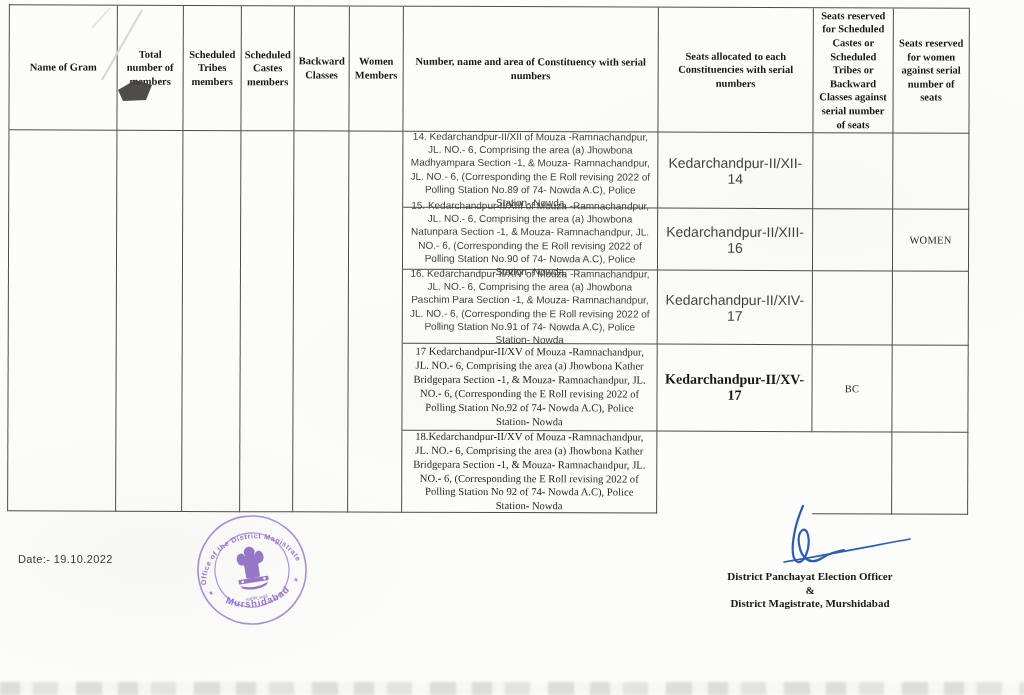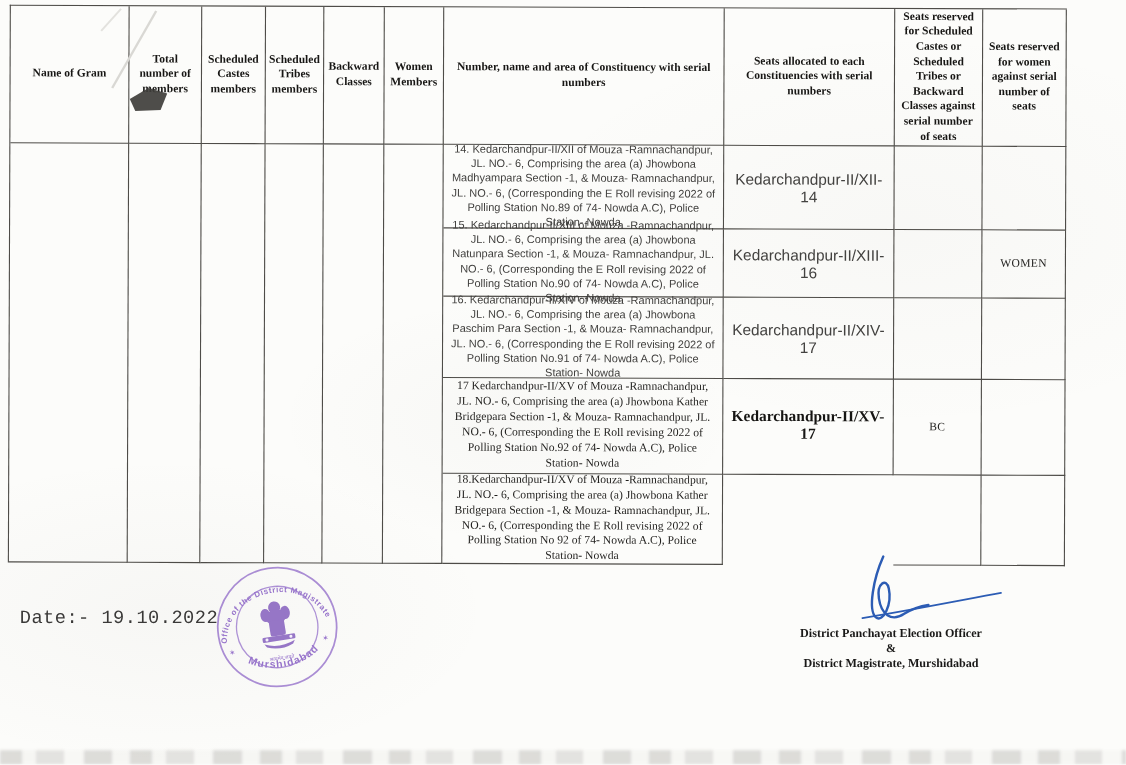--- a/index.html
+++ b/index.html
@@ -51,22 +51,22 @@
   }
   .sans{font-family:"Liberation Sans", sans-serif;color:#3f3e3c;}
   .serif{font-family:"Liberation Serif", serif;color:#201f1d;font-size:10.6px;text-align:center;}
   .seat{font-size:14px;}
   .seat.sans{color:#434240;}
   .strong{font-weight:bold;color:#161513;}
   .resv,.resw{font-size:10.5px;letter-spacing:.3px;}
   
   .date-line{
     position:absolute;left:18px;top:553px;
-    font-family:Liberation Mono, monospace;
-    font-size:17px;color:#3a3938;letter-spacing:.4px;
+    font-family:Liberation Sans, sans-serif;
+    font-size:11px;color:#3a3938;letter-spacing:.4px;
   }
   
   .stamp{position:absolute;left:185px;top:508px;width:134px;height:130px;opacity:.88;}
   .stamp text{font-family:"Liberation Sans", sans-serif;}
   
   .sig-svg{position:absolute;left:740px;top:500px;width:220px;height:78px;}
   .sig-text{
     position:absolute;left:700px;top:570px;width:220px;
     text-align:center;
     font-family:"Liberation Serif", serif;
@@ -86,22 +86,22 @@
 </style>
 </head>
 <body>
 
 <div class="page">
 
   <div class="doc-table">
 
     <div class="cell head">Name of Gram</div>
     <div class="cell head">Total number of members</div>
+    <div class="cell head">Scheduled Tribes members</div>
     <div class="cell head">Scheduled Castes members</div>
-    <div class="cell head">Scheduled Tribes members</div>
     <div class="cell head">Backward Classes</div>
     <div class="cell head">Women Members</div>
     <div class="cell head">Number, name and area of Constituency with serial numbers</div>
     <div class="cell head">Seats allocated to each Constituencies with serial numbers</div>
     <div class="cell head">Seats reserved for Scheduled Castes or Scheduled Tribes or Backward Classes against serial number of seats</div>
     <div class="cell head">Seats reserved for women against serial number of seats</div>
 
     <div class="cell" style="grid-area:2 / 1 / 7 / 2"></div>
     <div class="cell" style="grid-area:2 / 2 / 7 / 3"></div>
     <div class="cell" style="grid-area:2 / 3 / 7 / 4"></div>

